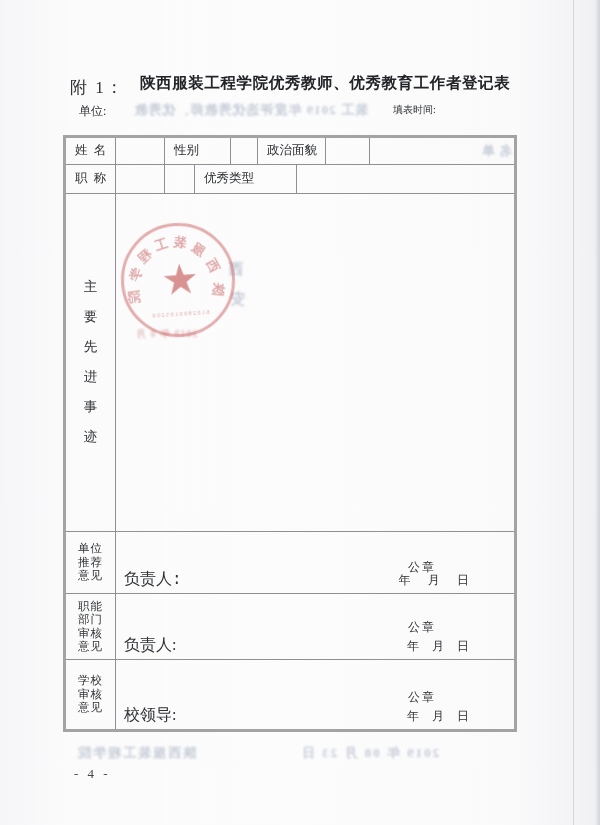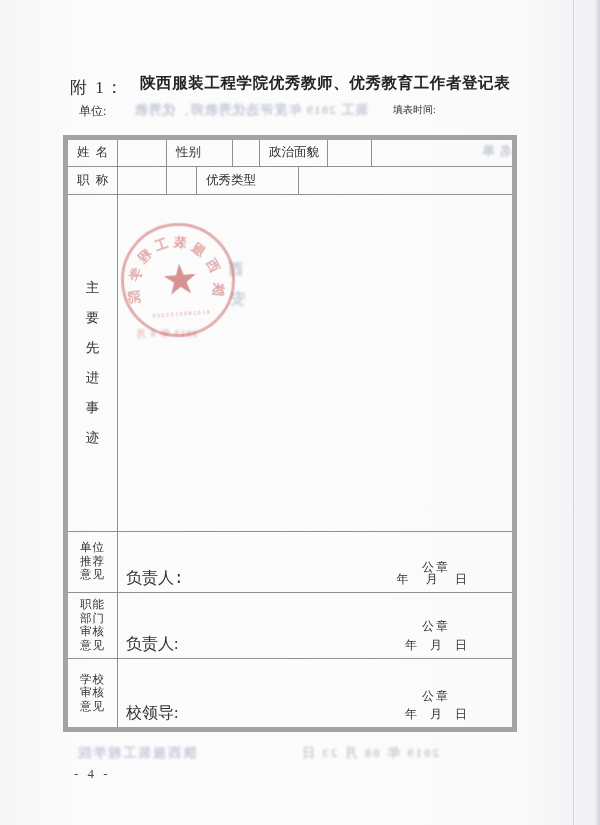--- a/index.html
+++ b/index.html
@@ -25,42 +25,42 @@
   .bleed-header{left:100px;top:101px;width:268px;font-size:13px;letter-spacing:1px;overflow:hidden;height:17px;}
   .bleed-row1{left:478px;top:142px;font-size:13px;letter-spacing:4px;}
   .bleed-beside-1{left:228px;top:260px;font-size:15px;}
   .bleed-beside-2{left:230px;top:290px;font-size:15px;}
   .bleed-below-stamp{left:135px;top:327px;font-size:10px;letter-spacing:1px;}
   .bleed-footer-left{left:76px;top:744px;font-size:13px;letter-spacing:2px;}
   .bleed-footer-right{left:300px;top:744px;font-size:13px;letter-spacing:2px;}
   
   .form-table{
     left:63px;top:135px;width:454px;height:597px;box-sizing:border-box;
-    border:5px solid #a3a3a3;display:flex;flex-direction:column;
+    border:3px solid #a3a3a3;display:flex;flex-direction:column;
   }
   .trow{display:flex;flex-direction:row;box-sizing:border-box;border-bottom:1px solid #8e9094;}
   .trow:last-child{border-bottom:none;}
   .cell{box-sizing:border-box;border-right:1px solid #8e9094;display:flex;align-items:center;font-size:12.5px;}
   .cell:last-child{border-right:none;}
   .cell.center{justify-content:center;}
   .cell.padl{padding-left:9px;}
   .grow{flex:1;}
   .r1{height:27px;}
   .r2{height:29px;}
   .r3{height:341px;}
   .r4{height:62px;font-family:Liberation Mono, monospace;}
   .r5{height:67px;}
   .r6{height:69px;}
   .vlabel{flex-direction:column;justify-content:center;gap:16px;font-size:13.5px;}
   .vlabel span{line-height:14px;}
   .mlabel{flex-direction:column;justify-content:center;font-size:11.5px;}
   .mlabel span{line-height:13.5px;letter-spacing:1px;}
   .opinion{position:relative;}
   .responsible{position:absolute;left:8px;bottom:3px;font-size:16px;}
-  .seal{position:absolute;right:62px;font-size:12px;letter-spacing:2px;}
+  .seal{position:absolute;right:78px;font-size:12px;letter-spacing:2px;}
   .seal.s4{top:27px;} .seal.s5{top:25px;} .seal.s6{top:29px;}
   .ymd{position:absolute;right:45px;bottom:4px;font-size:12px;word-spacing:10px;white-space:pre;}
   
   .stamp{left:121px;top:223px;width:114px;height:114px;transform:rotate(-4deg);}
   .stamp-ring{position:absolute;left:0;top:0;width:108px;height:108px;border:3px solid rgba(203,96,96,.50);border-radius:50%;filter:blur(.4px);}
   .stamp-inner{position:absolute;left:0;top:0;width:114px;height:114px;transform:scaleX(-1);}
   .stamp-star{position:absolute;left:36px;top:36px;font-size:42px;line-height:42px;color:rgba(196,80,80,.62);filter:blur(.5px);font-family:"DejaVu Sans",sans-serif;}
   .stamp-char{position:absolute;font-size:13px;font-weight:bold;color:rgba(201,94,94,.55);filter:blur(.5px);}
   .sc0{left:11px;top:60px;transform:rotate(-100deg);}
   .sc1{left:15px;top:36px;transform:rotate(-66deg);}

